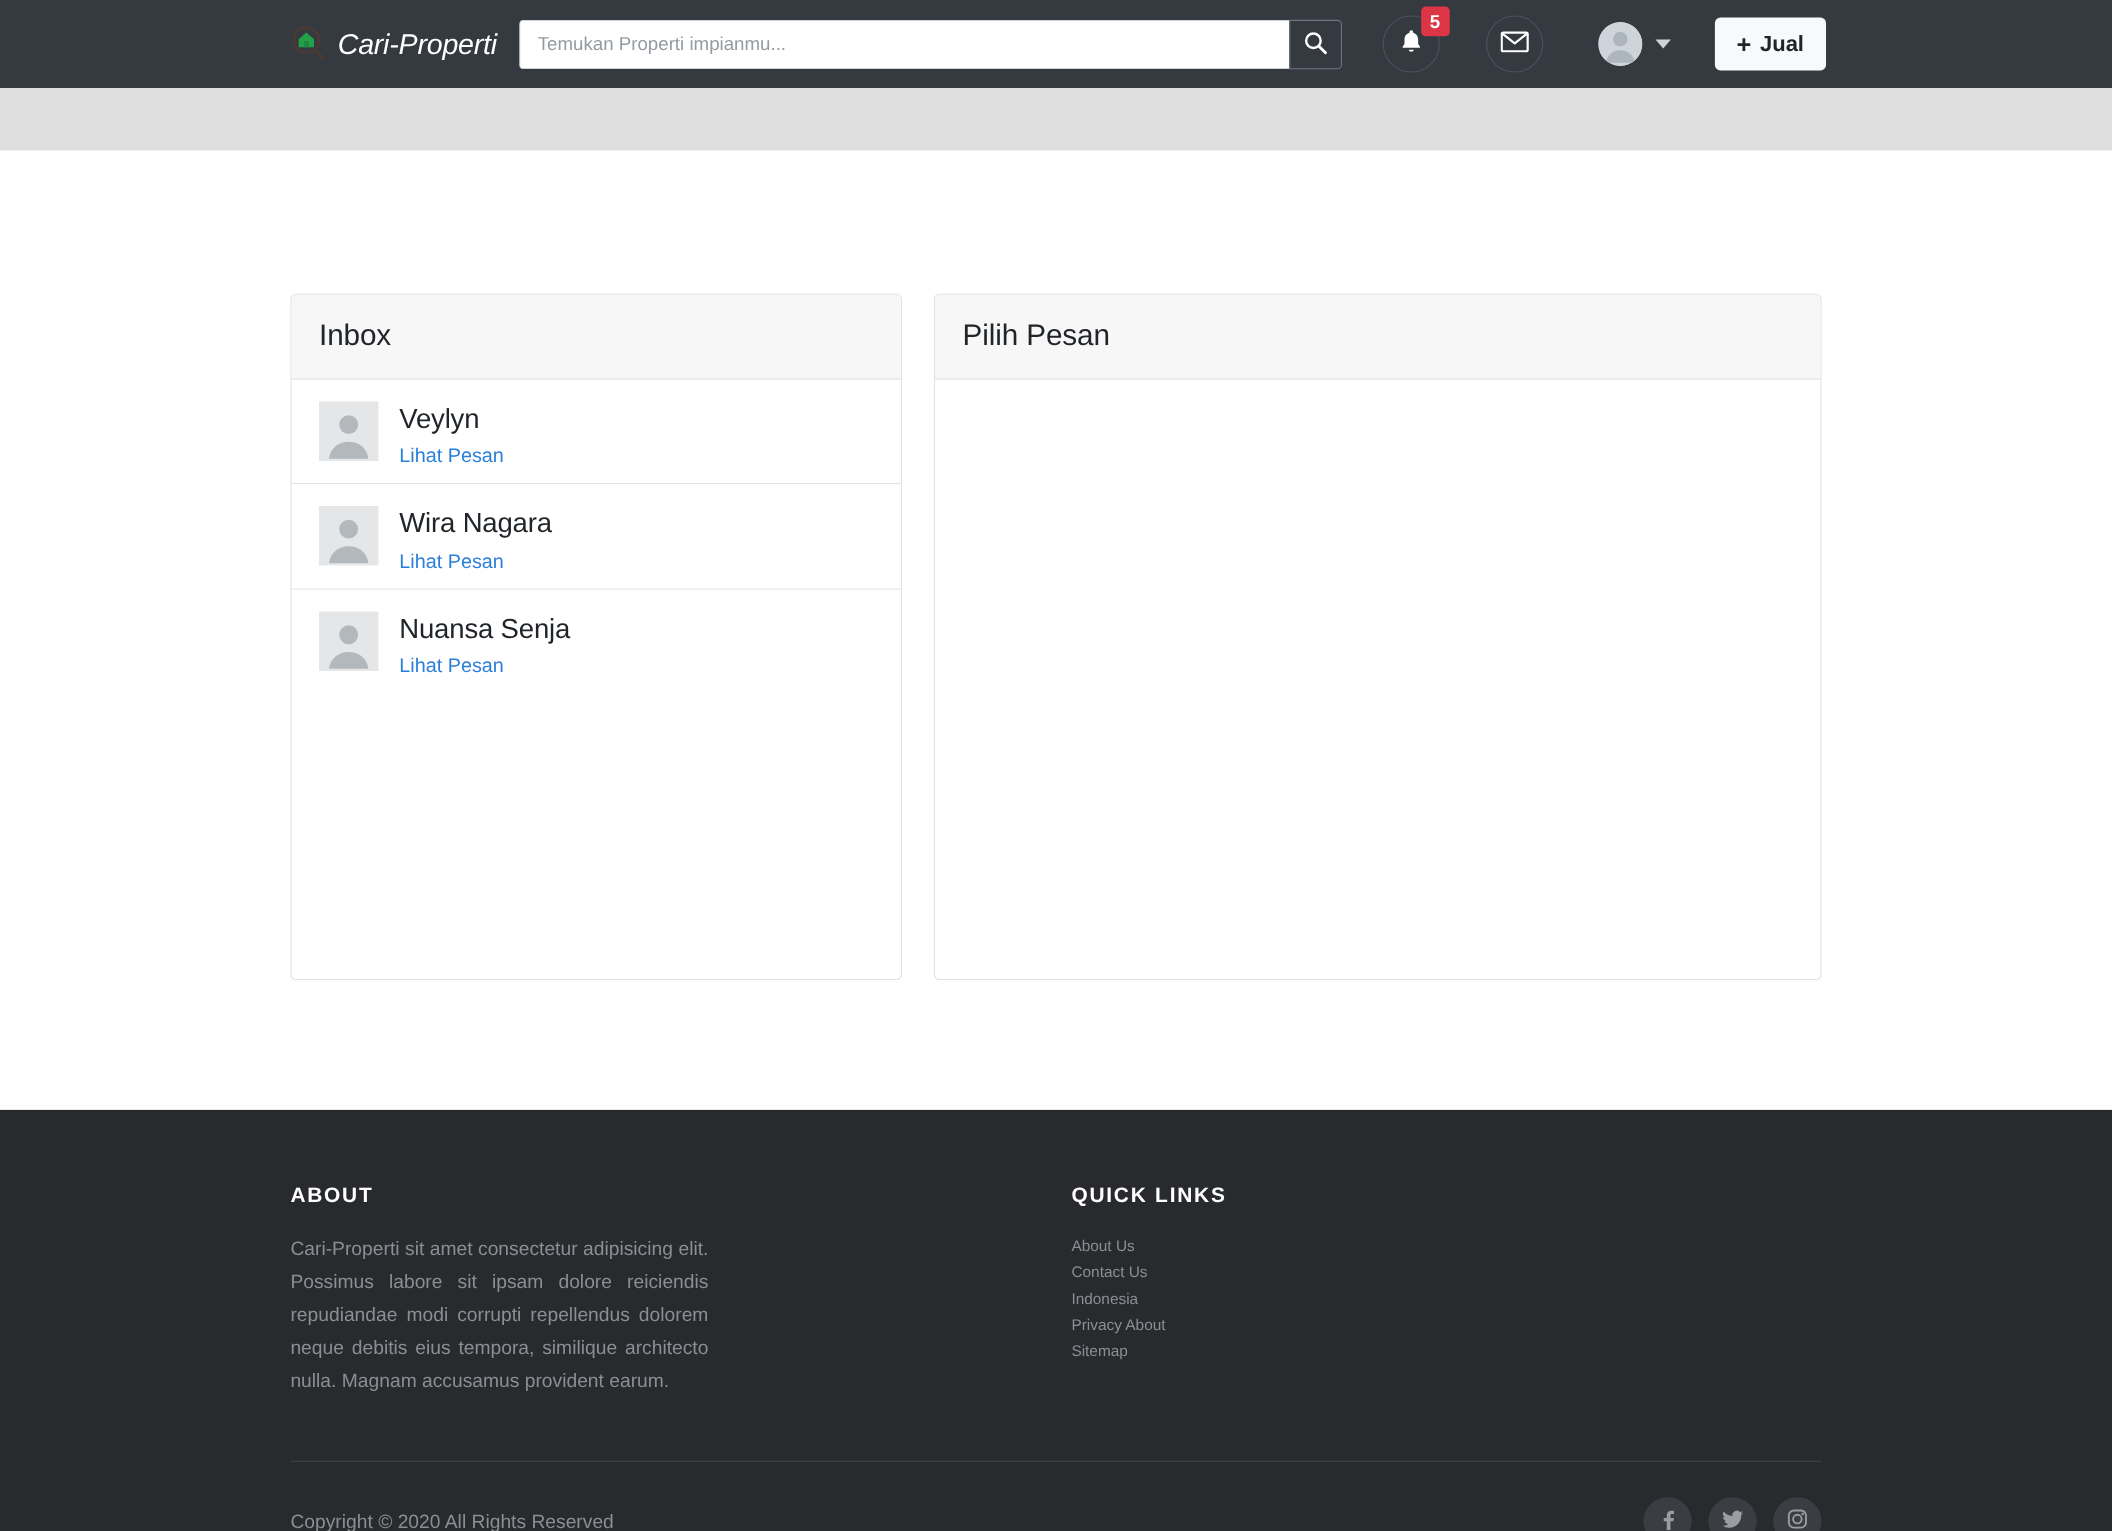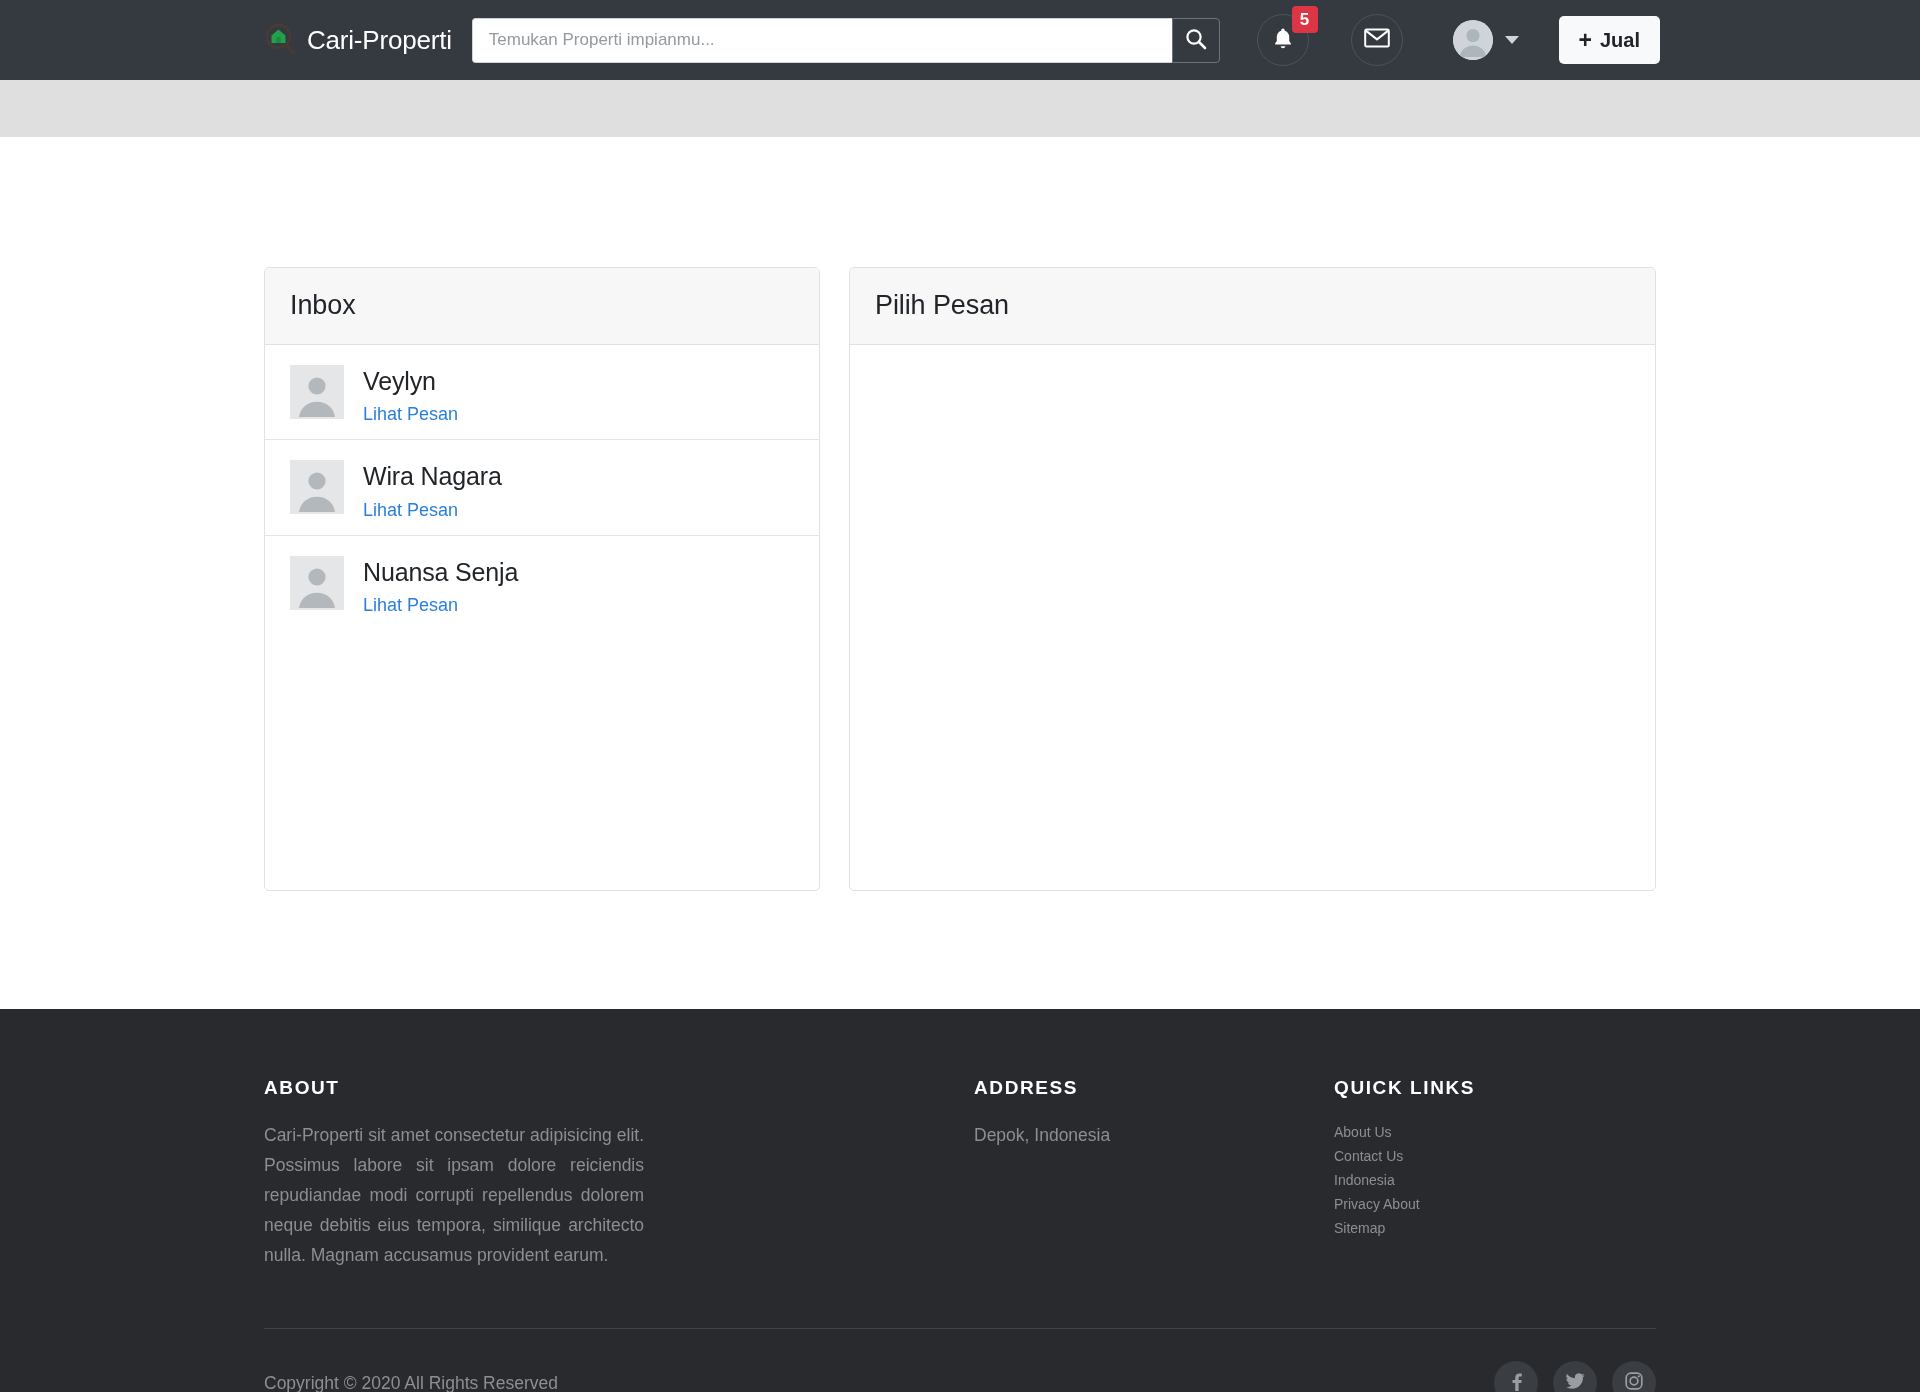--- a/index.html
+++ b/index.html
@@ -34,20 +34,21 @@
     text-decoration: none;
     flex: 0 0 auto;
   }
   .brand-logo { width: 34px; height: 34px; display: block; }
   .brand-text {
     color: #ffffff;
     font-size: 26px;
     font-weight: 400;
     letter-spacing: -0.2px;
     white-space: nowrap;
+    font-style: italic;
   }
 
   .search-wrap {
     display: flex;
     margin-left: 20px;
     flex: 0 0 auto;
   }
   .search-input {
     width: 700px;
     height: 45px;
@@ -417,24 +418,20 @@
   <div class="footer-container">
     <div class="footer-cols">
 
       <div class="fcol-about">
         <div class="fhead">ABOUT</div>
         <div class="fbody">Cari-Properti sit amet consectetur adipisicing elit. Possimus labore sit ipsam dolore reiciendis repudiandae modi corrupti repellendus dolorem neque debitis eius tempora, similique architecto nulla. Magnam accusamus provident earum.</div>
       </div>
 
       <div class="fcol-spacer"></div>
 
-      <div class="fcol-address">
-        <div class="fhead">ADDRESS</div>
-        <div class="faddr">Depok, Indonesia</div>
-      </div>
 
       <div class="fcol-links">
         <div class="fhead">QUICK LINKS</div>
         <ul class="flinks">
           <li>
               <a class="flink">About Us</a>
             </li>
           <li>
               <a class="flink">Contact Us</a>
             </li>

